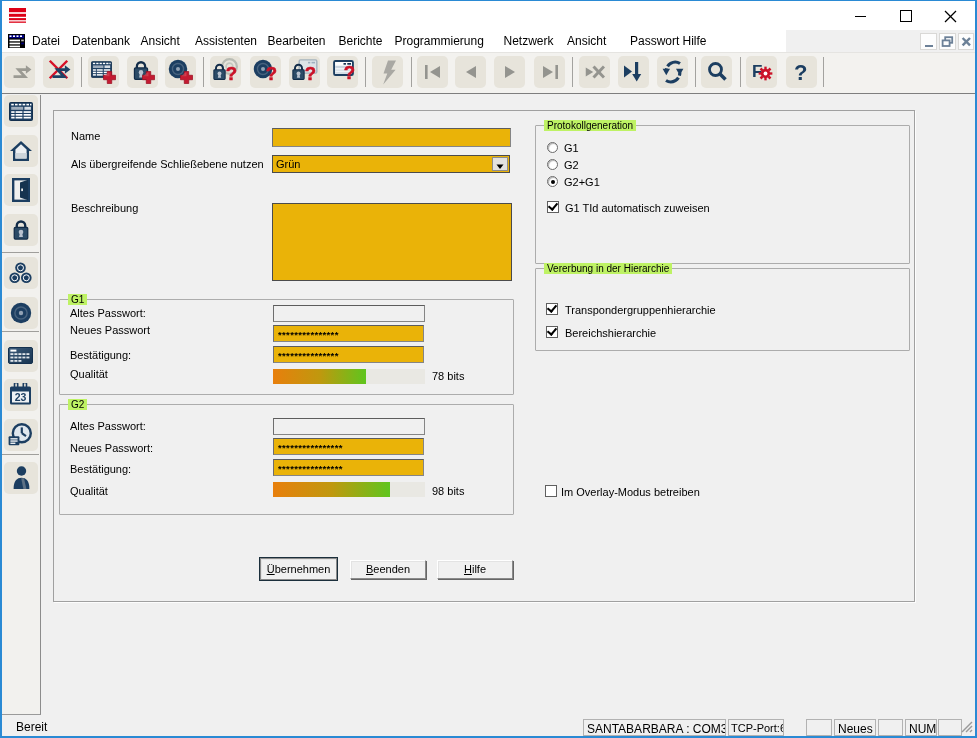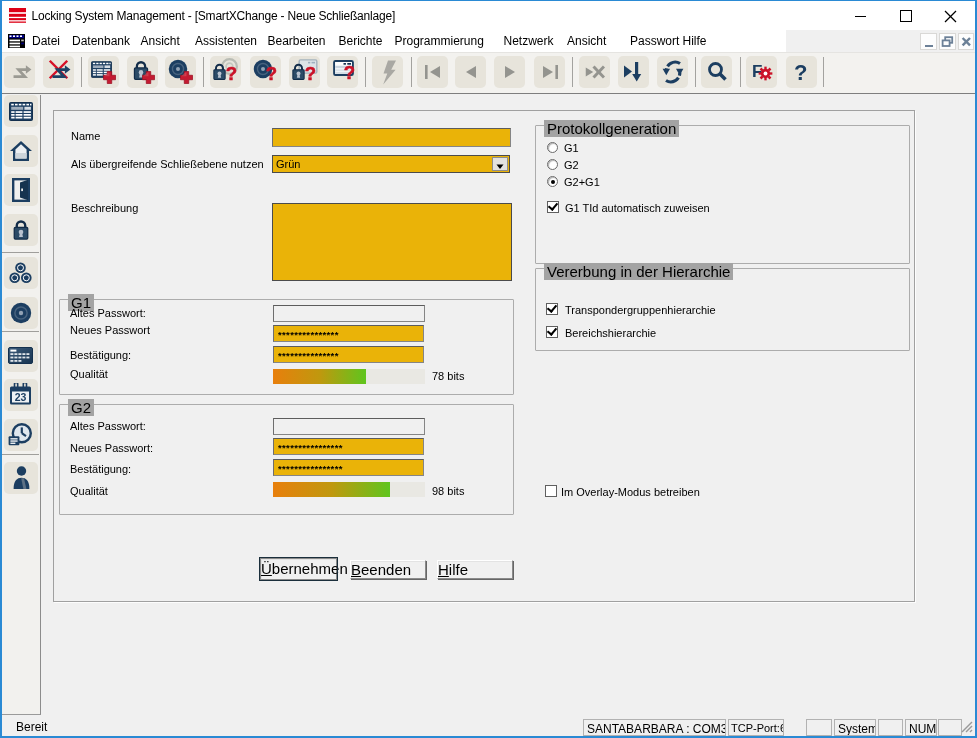--- a/index.html
+++ b/index.html
@@ -15,29 +15,29 @@
 .tsep { position:absolute; top:4px; width:1px; height:30px; background:#a3a29f; }
 #client { position:absolute; left:0; top:92px; width:973px; height:623px; background:#f0f0f0; border-top:1px solid #7e7e7e; }
 #sidebar { position:absolute; left:0; top:1px; width:39px; height:620px; background:#f2f1ee; border-right:1px solid #8c8c8c; border-bottom:1px solid #9a9a9a; }
 .sbtn { position:absolute; left:2px; width:34px; height:32px; background:#e7e4db; border-radius:5px; }
 .ssep { position:absolute; left:0px; width:37px; height:1px; background:#9f9e9b; }
 #panel { position:absolute; left:51px; top:16px; width:862px; height:492px; border:1px solid #a0a0a0; box-shadow:1px 1px 0 #fdfdfd; }
 .lbl { position:absolute; font-size:11px; color:#000; white-space:nowrap; }
 .tb { position:absolute; background:#eab308; border:1px solid #858585; border-top-color:#5c5c5c; border-left-color:#6e6e6e; }
 .tb.dis { background:#f0f0f0; }
 .group { position:absolute; border:1px solid #acacac; border-radius:1px; }
-.glabel { position:absolute; top:-6px; left:8px; background:#a3a3a3; padding:0 3px; font-size:15px; white-space:nowrap; }
+.glabel { position:absolute; top:-6px; left:8px; background:#bef264; padding:0 3px; font-size:10px; white-space:nowrap; }
 .stars { font-size:9.5px; letter-spacing:0.35px; padding:3px 0 0 4px; color:#000; font-weight:bold; }
 .radio { position:absolute; width:11px; height:11px; border-radius:50%; background:#fff; border:1px solid #6b6b6b; box-shadow: inset 1px 1px 1px rgba(0,0,0,0.3); }
 .radio.on::after { content:""; position:absolute; left:2.5px; top:2.5px; width:4px; height:4px; border-radius:50%; background:#000; }
 .check { position:absolute; width:12px; height:12px; background:#fff; border:1px solid #5f5f5f; }
 .check.on::after { content:""; position:absolute; left:2px; top:-1px; width:4px; height:7px; border-right:2px solid #000; border-bottom:2px solid #000; transform:rotate(40deg); }
 .pbar { position:absolute; width:152px; height:15px; background:#e9e8e3; }
 .pfill { height:100%; background:linear-gradient(to right, #e87f0c, #c0980e, #5fc51e); }
-.btn { position:absolute; height:20px; background:#f0f0f0; border:1px solid #8a8a8a; border-top-color:#fff; border-left-color:#fff; box-shadow: inset 1px 1px 0 #e3e3e3, 1px 1px 0 #666; font-size:15px; text-align:left; line-height:17px; }
+.btn { position:absolute; height:20px; background:#f0f0f0; border:1px solid #8a8a8a; border-top-color:#fff; border-left-color:#fff; box-shadow: inset 1px 1px 0 #e3e3e3, 1px 1px 0 #666; font-size:11px; text-align:center; line-height:17px; }
 .btn u { text-decoration:underline; }
 #statusbar { position:absolute; left:0; top:715px; width:973px; height:20px; background:#f0f0f0; font-size:12px; }
 .spanel { position:absolute; top:3px; height:17px; border:1px solid #b2b2b2; font-size:12px; padding:1.5px 2px 0 3px; white-space:nowrap; overflow:hidden; }
 </style>
 </head>
 <body>
 <svg width="0" height="0" style="position:absolute">
 <defs>
 <symbol id="sarrow" viewBox="0 0 26 26">
   <path d="M6.8 20.4 L18.6 20.4 L12 13.1 L20.4 13.1" stroke="currentColor" stroke-width="2.9" fill="none"></path>
@@ -214,21 +214,20 @@
 </svg>
 <div id="win">
 
   <div id="titlebar">
     <svg class="abs" style="left:7px;top:7px" width="17" height="15" viewBox="0 0 17 15">
       <rect x="0" y="0" width="17" height="4.2" fill="#dd0016"></rect>
       <rect x="0" y="5.8" width="17" height="3.0" fill="#dd0016"></rect>
       <rect x="0" y="10.1" width="17" height="2.1" fill="#dd0016"></rect>
       <rect x="0" y="13.5" width="17" height="1.3" fill="#dd0016"></rect>
     </svg>
-    <div id="titletext">Locking System Management - [SmartXChange - Neue Schließanlage]</div>
     <svg class="abs" style="left:843px;top:0" width="125" height="30" viewBox="0 0 125 30">
       <line x1="10" y1="15.5" x2="21" y2="15.5" stroke="#000" stroke-width="1"></line>
       <rect x="55.5" y="9.5" width="11" height="11" fill="none" stroke="#000" stroke-width="1"></rect>
       <line x1="100" y1="10" x2="111" y2="21" stroke="#000" stroke-width="1.2"></line>
       <line x1="111" y1="10" x2="100" y2="21" stroke="#000" stroke-width="1.2"></line>
     </svg>
   </div>
 
   <div id="menubar">
     <svg class="abs" style="left:6px;top:4px" width="17" height="14" viewBox="0 0 17 14">
@@ -561,21 +560,21 @@
       <div class="btn" style="left:296px;top:449px;width:76px;height:19px"><u>B</u>eenden</div>
       <div class="btn" style="left:383px;top:449px;width:76px;height:19px"><u>H</u>ilfe</div>
     </div>
   </div>
 
   <div id="statusbar">
     <div style="position:absolute;left:14px;top:4px">Bereit</div>
     <div class="spanel" style="left:581px;width:143px">SANTABARBARA : COM3</div>
     <div class="spanel" style="left:726px;width:56px;font-size:11px;padding-left:2px">TCP-Port:6000</div>
     <div class="spanel" style="left:804px;width:26px"></div>
-    <div class="spanel" style="left:832px;width:42px">System</div>
+    <div class="spanel" style="left:832px;width:42px">Neues</div>
     <div class="spanel" style="left:876px;width:25px"></div>
     <div class="spanel" style="left:903px;width:32px">NUM</div>
     <div class="spanel" style="left:936px;width:24px"></div>
     <svg class="abs" style="left:958px;top:4px" width="13" height="13" viewBox="0 0 13 13">
       <g stroke="#9a9a9a" stroke-width="1.4">
           <line x1="12" y1="2" x2="2" y2="12"></line>
           <line x1="12" y1="6" x2="6" y2="12"></line>
           <line x1="12" y1="10" x2="10" y2="12"></line>
         </g>
     </svg>

